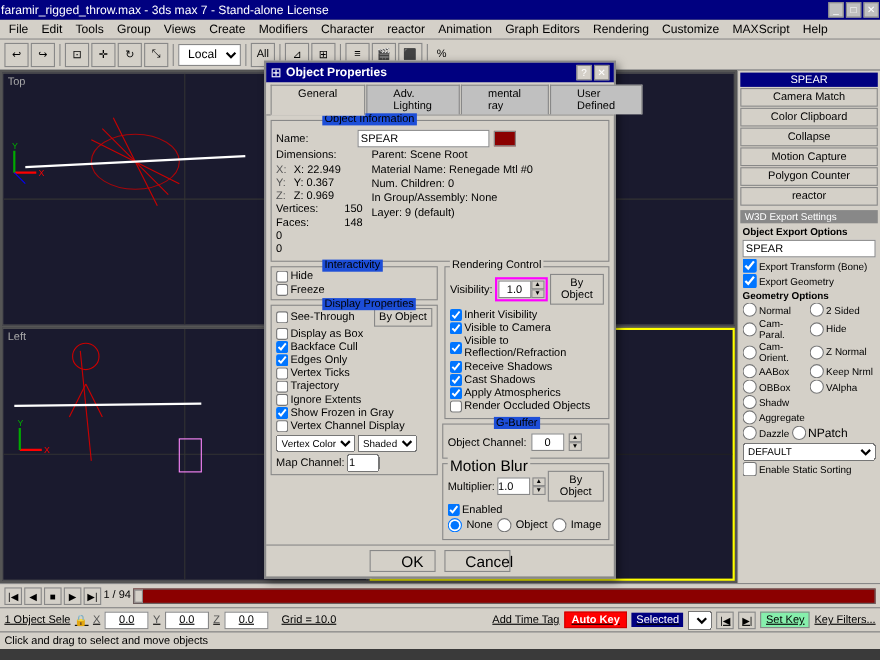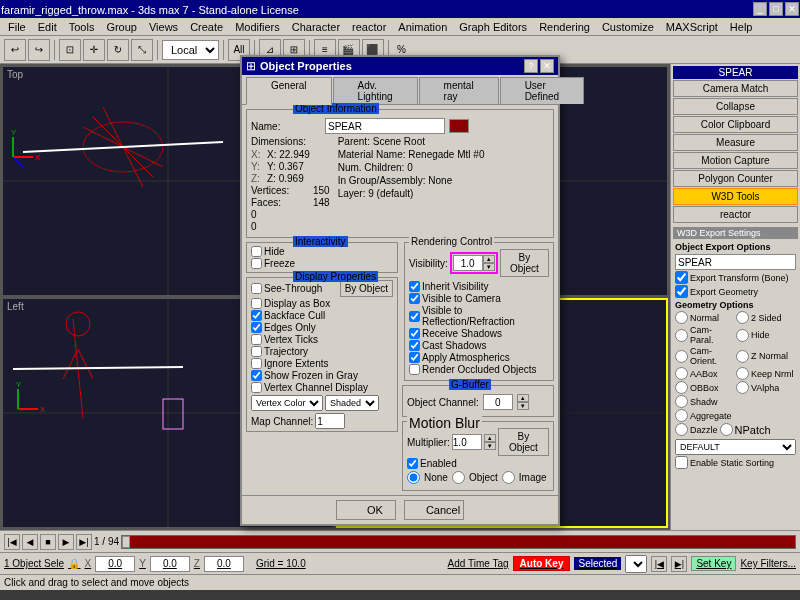--- a/index.html
+++ b/index.html
@@ -274,21 +274,21 @@
       justify-content: center;
       gap: 8px;
       padding: 4px;
       border-top: 1px solid #888;
     }
     .footer-btn {
       width: 60px; height: 20px;
       background: #d4d0c8;
       border: 1px solid #888;
       cursor: pointer;
-      font-size: 11px;
+      font-size: 14px;
       padding-left: 18px;
     }
 
     
     .timeline-area {
       height: 22px;
       background: #d4d0c8;
       border-top: 1px solid #888;
       display: flex;
       align-items: center;
@@ -486,26 +486,24 @@
         <line x1="150" y1="100" x2="135" y2="130" stroke="#ff88ff" stroke-width="1"></line>
         <line x1="150" y1="100" x2="165" y2="130" stroke="#ff88ff" stroke-width="1"></line>
       </svg>
     </div>
   </div>
 
   <div class="right-panel" style="width:130px; background:#d4d0c8; border-left:1px solid #888; padding:2px; display:flex; flex-direction:column; gap:1px; overflow-y:auto;">
     <div class="right-panel-title">SPEAR</div>
 
     <div class="right-btn">Camera Match</div>
+    <div class="right-btn">Color Clipboard</div>
     <div class="right-btn">Collapse</div>
-    <div class="right-btn">Color Clipboard</div>
-    <div class="right-btn">Measure</div>
     <div class="right-btn">Motion Capture</div>
     <div class="right-btn">Polygon Counter</div>
-    <div class="right-btn active" style="background:#ffcc00; border-color:#ff8800;">W3D Tools</div>
     <div class="right-btn">reactor</div>
 
     <div class="right-section-title">W3D Export Settings</div>
     <div class="right-section-content">
       <div style="font-size:9px; font-weight:bold; margin-bottom:2px;">Object Export Options</div>
       <input type="text" class="right-input" style="width: 100%; height: 16px; font-size: 10px;" value="SPEAR">
       <div class="right-checkbox-row">
         <input type="checkbox" checked="" style="">
         <span style="font-size:9px;">Export Transform (Bone)</span>
       </div>

